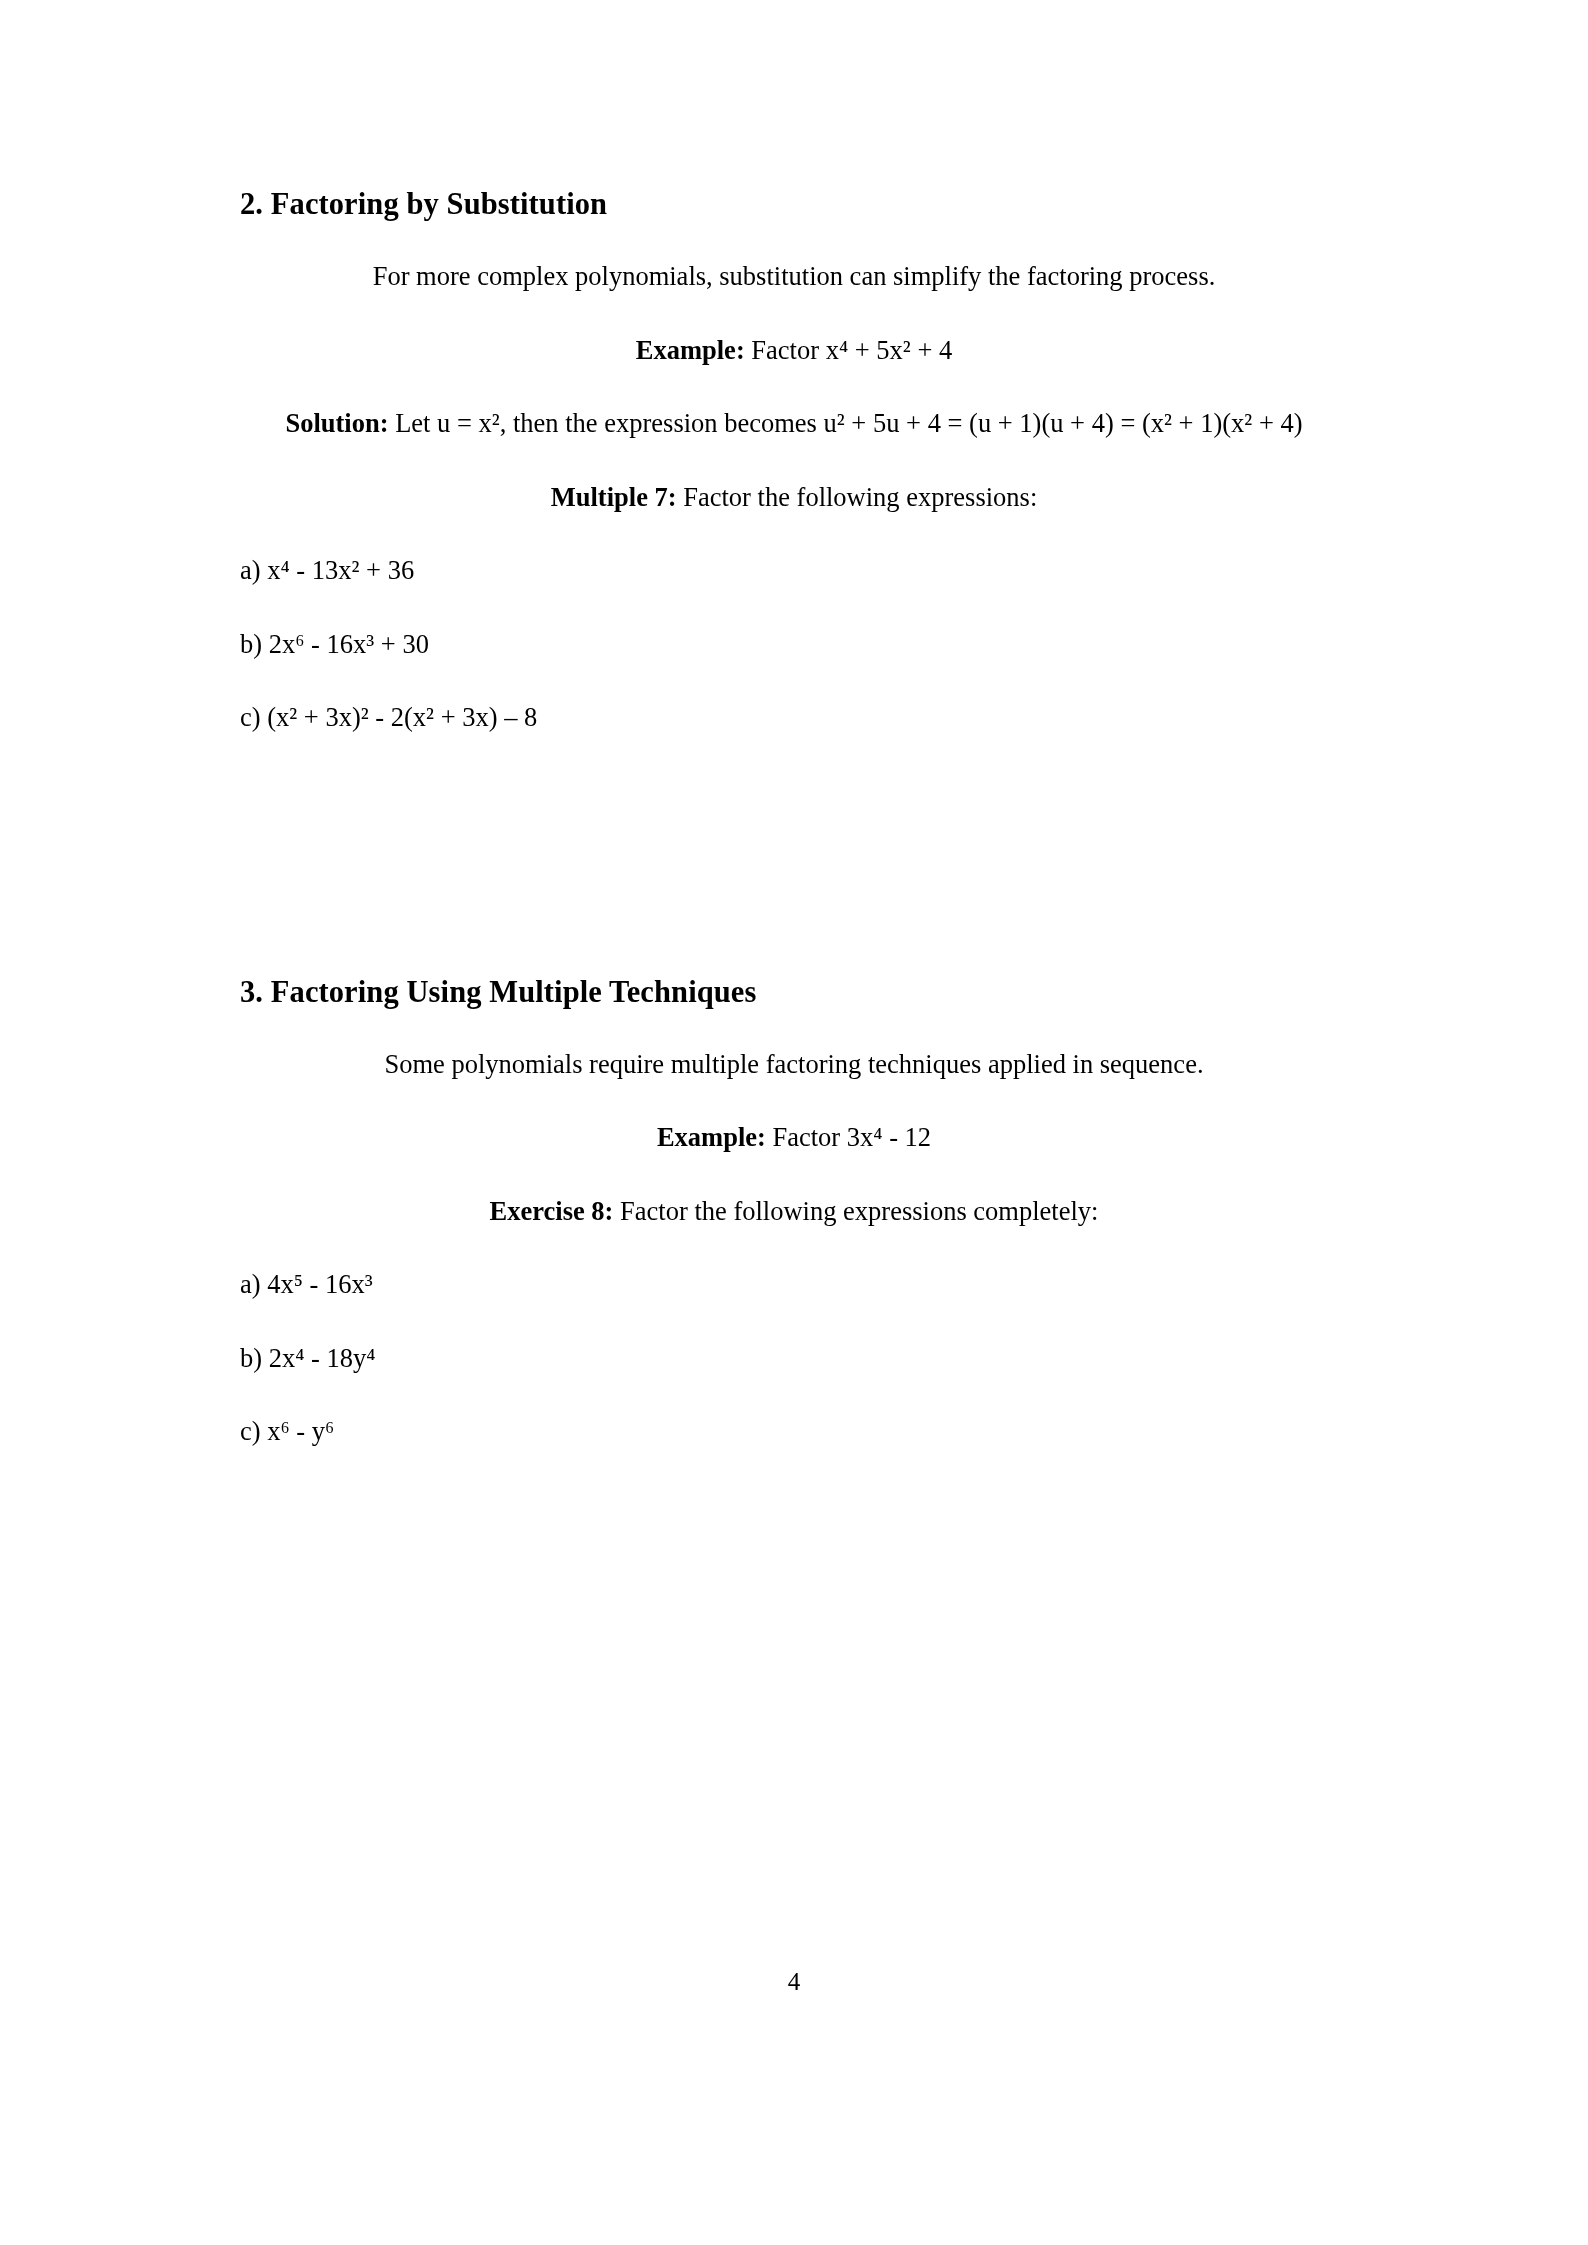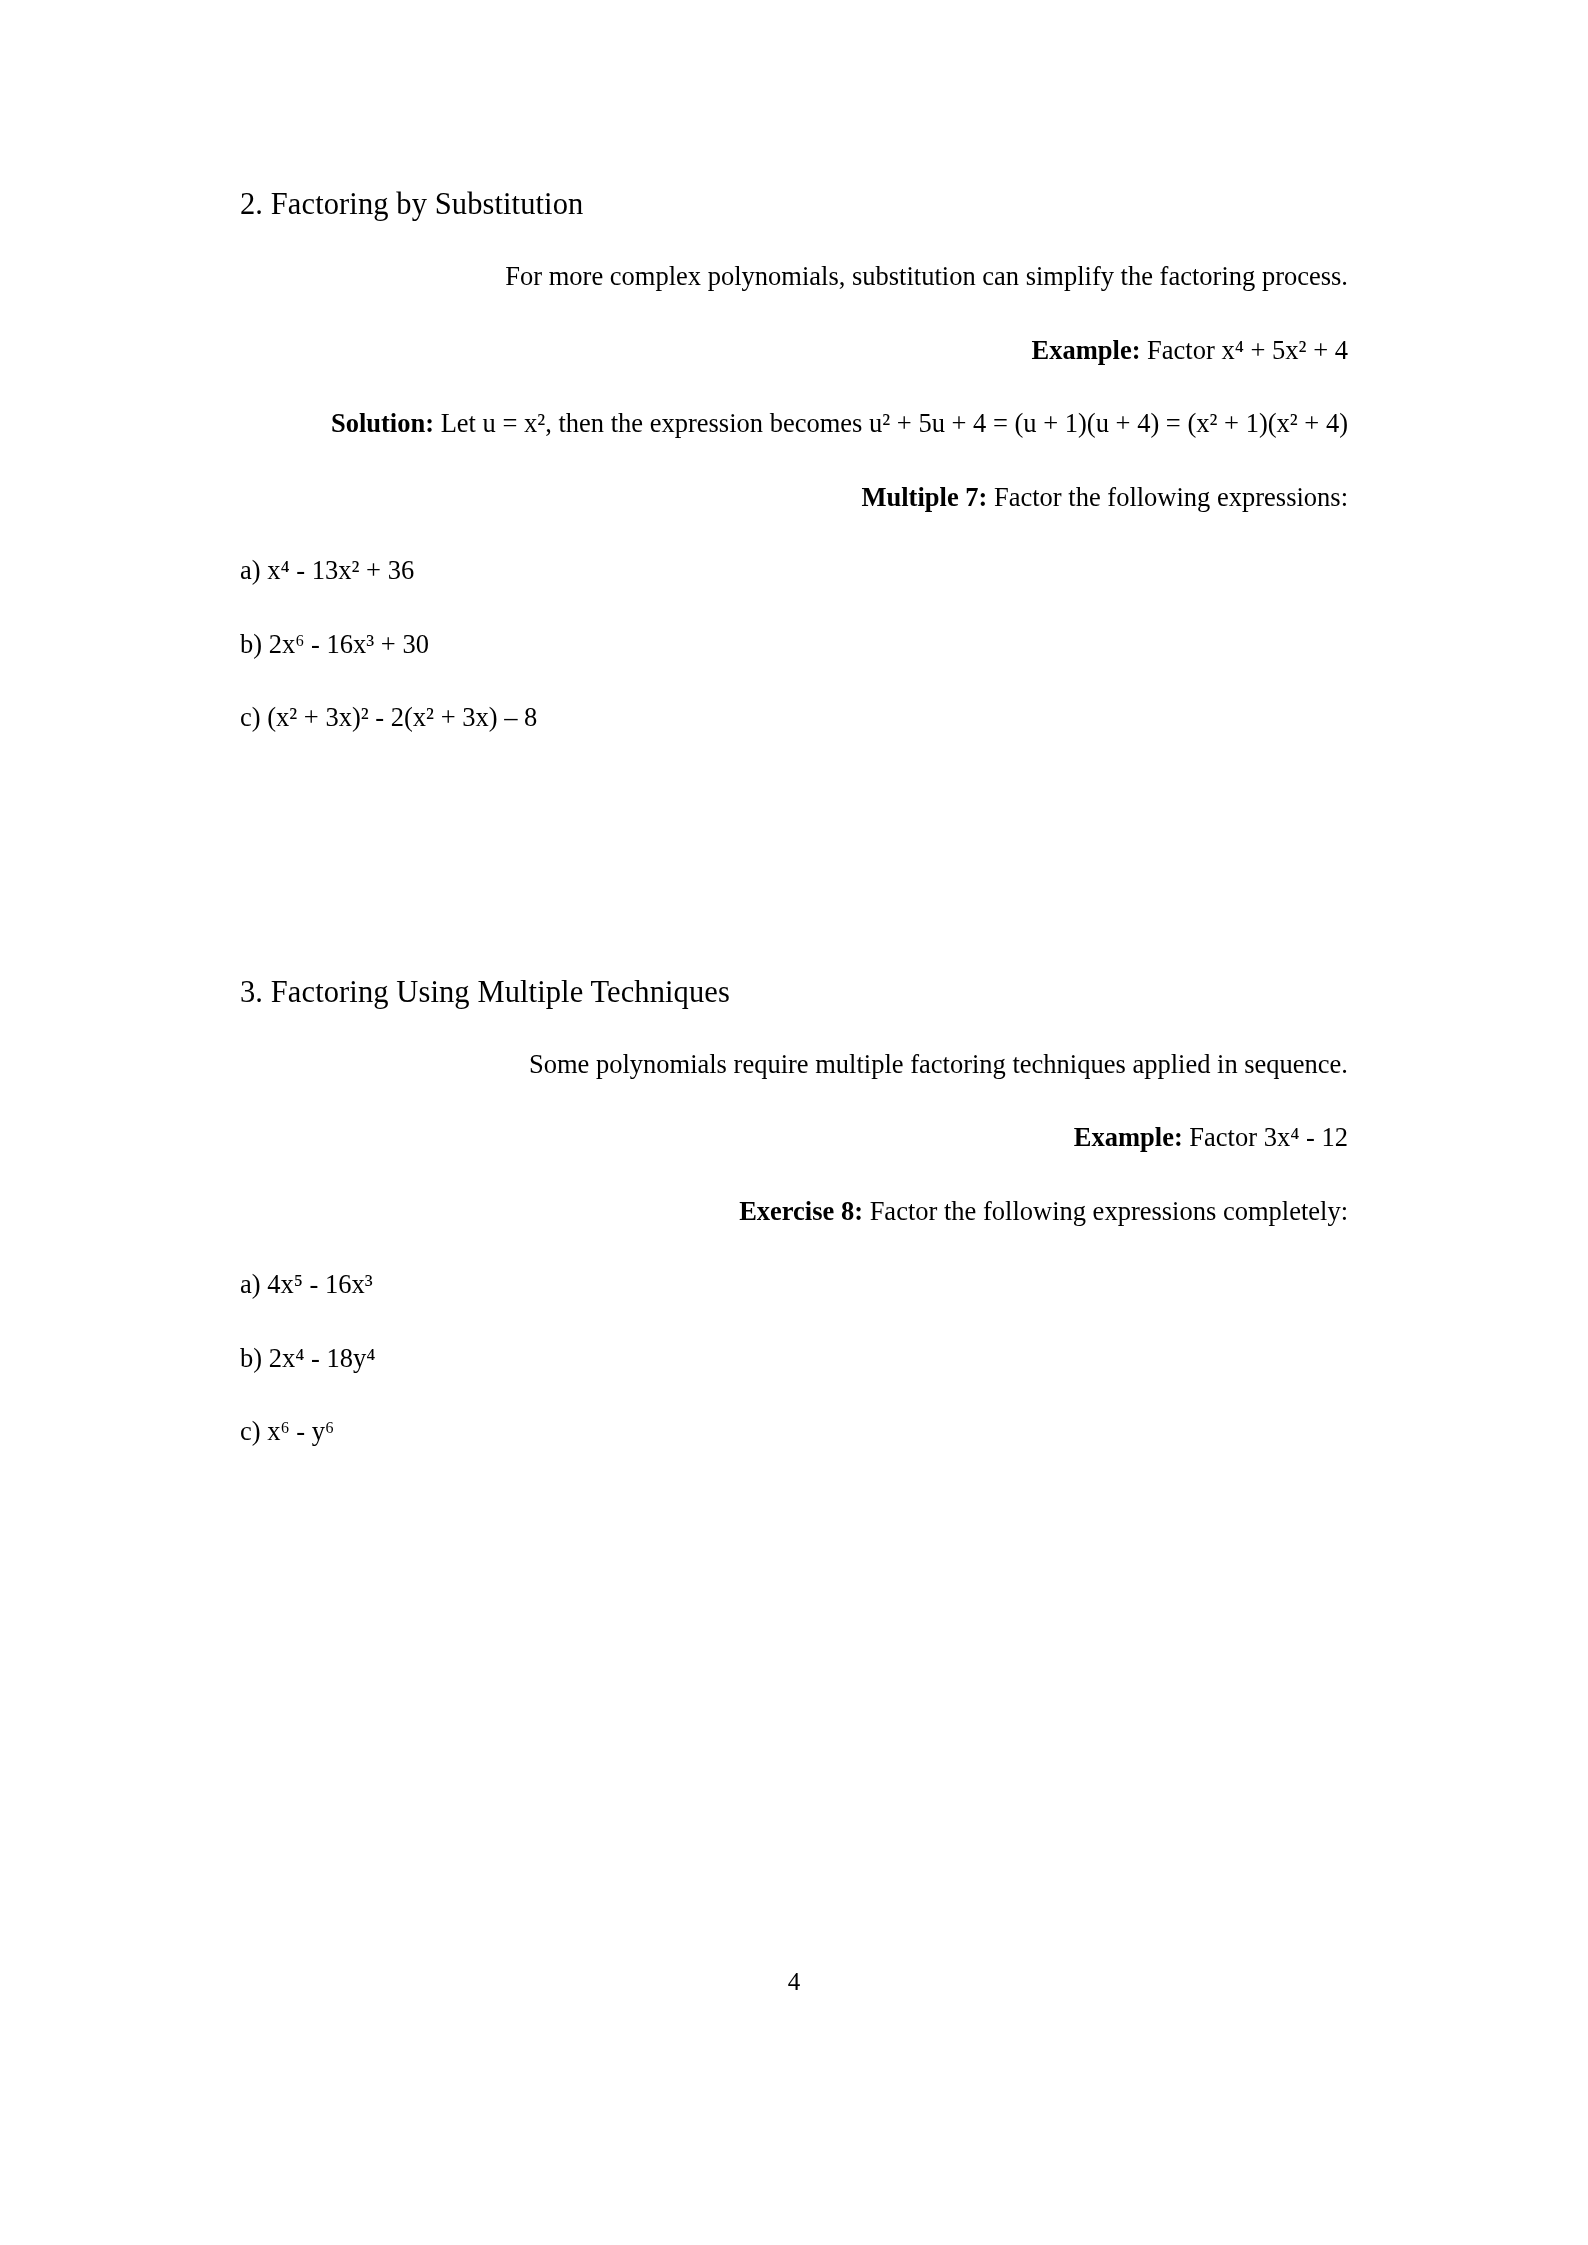--- a/index.html
+++ b/index.html
@@ -18,30 +18,30 @@
     overflow: hidden;
   }
   .content {
     position: absolute;
     left: 240px;
     top: 186px;
     width: 1108px;
   }
   h2.section-heading {
     font-size: 30.5px;
-    font-weight: normal;
+    font-weight: bold;
     line-height: 1.22;
     margin: 0 0 36px 0;
     letter-spacing: 0.1px;
   }
   p.para {
     font-size: 26.5px;
     line-height: 1.34;
     margin: 0 0 38px 0;
-    text-align: right;
+    text-align: center;
   }
   p.item {
     font-size: 26.5px;
     line-height: 1.34;
     margin: 0 0 38px 0;
   }
   .lbl {
     font-weight: bold;
   }
   .section-gap {

